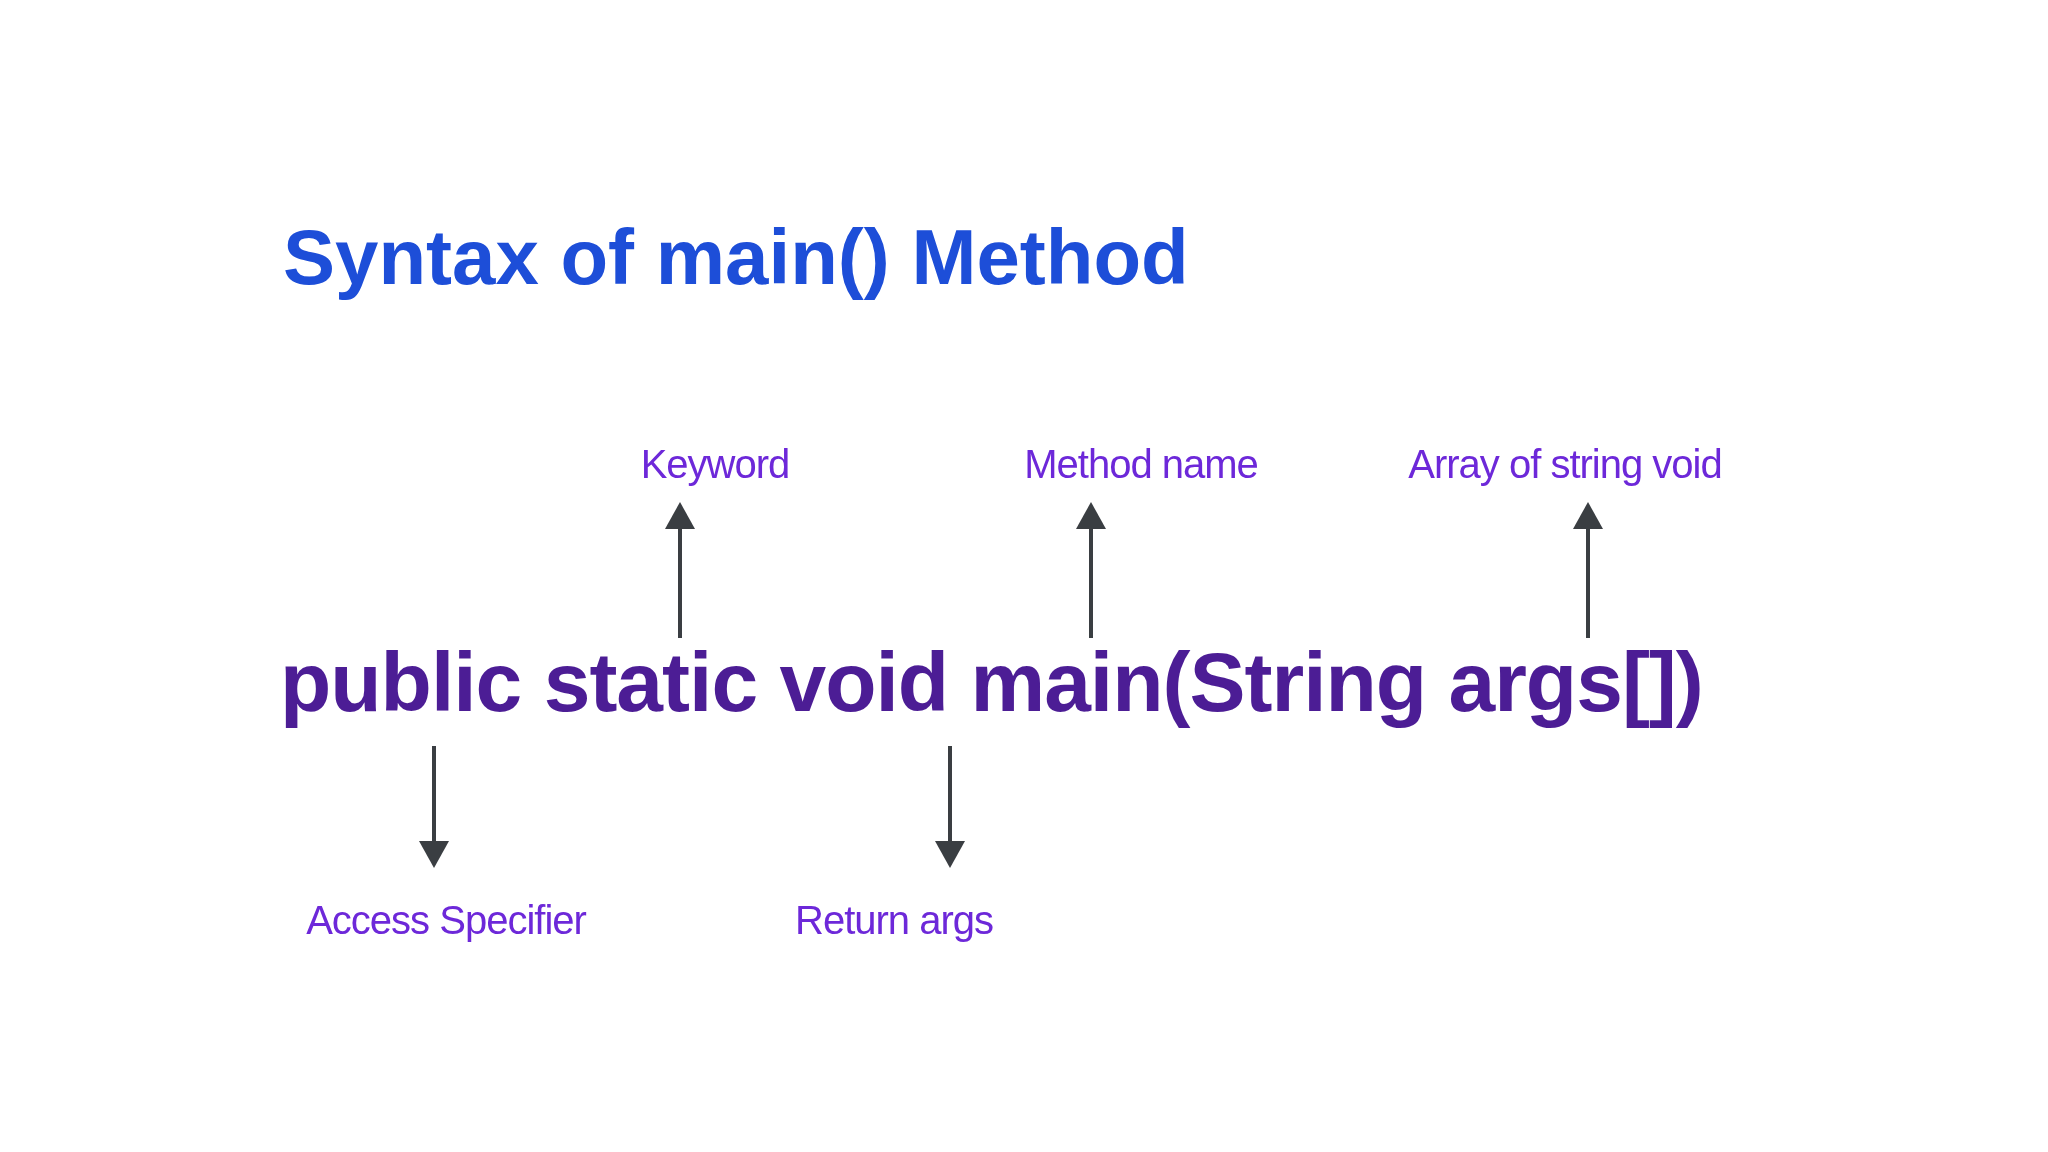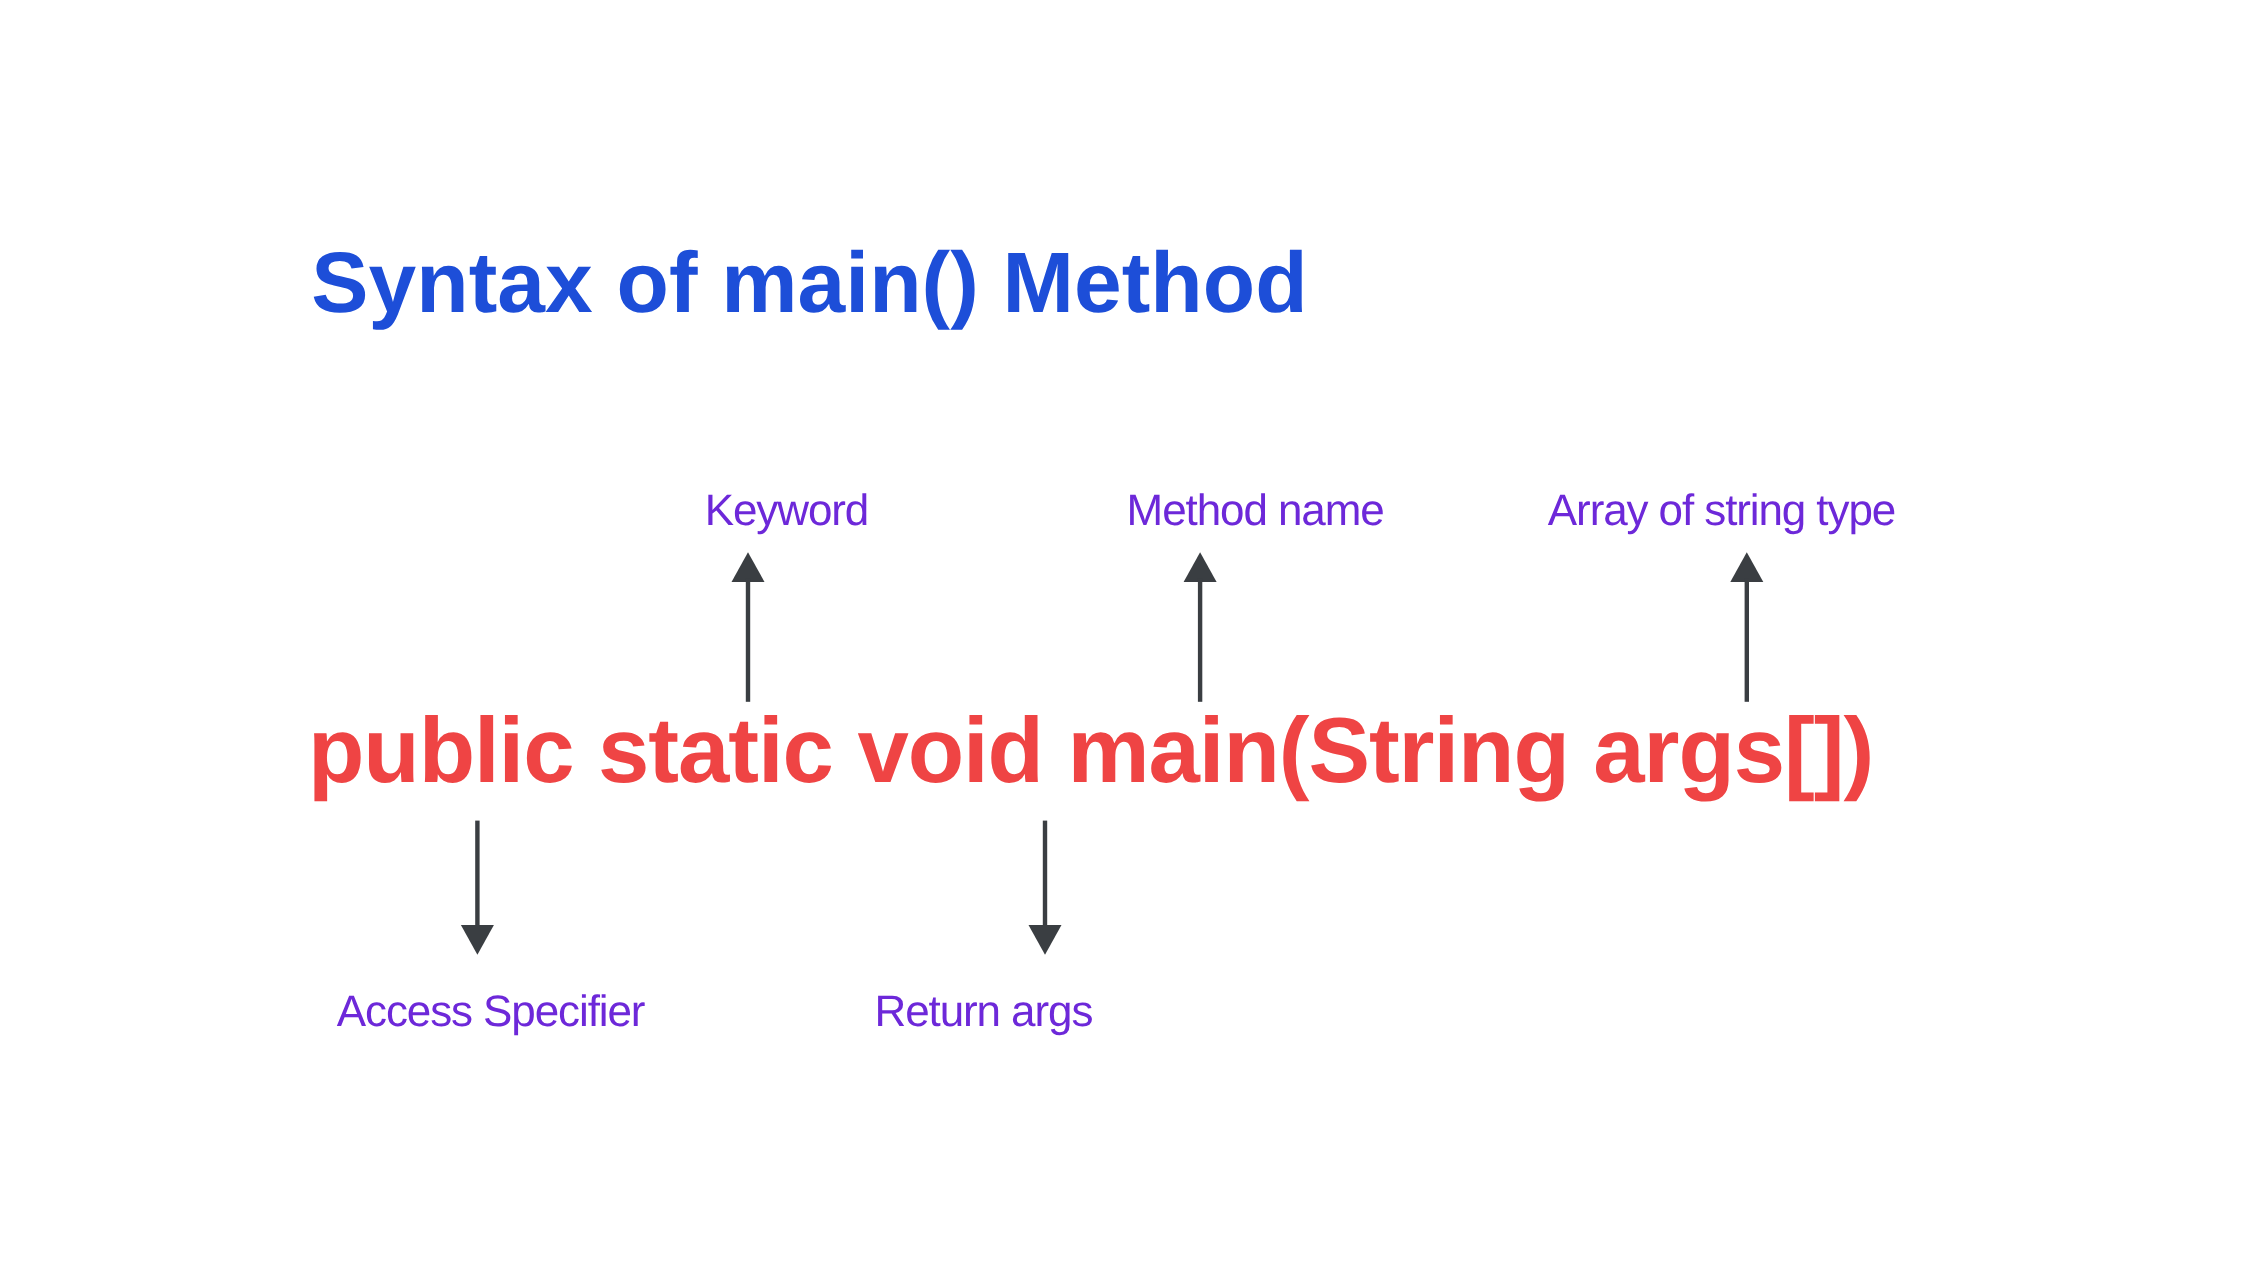--- a/index.html
+++ b/index.html
@@ -29,21 +29,21 @@
   }
 
   
   .code-line {
     position: absolute;
     left: 280px;
     top: 634px;
     font-size: 84px;
     font-weight: 700;
     letter-spacing: -1px;
-    color: #ef4444;
+    color: #4c1d95;
     white-space: nowrap;
   }
 
   
   .anno-label {
     position: absolute;
     transform: translateX(-50%);
     font-size: 40px;
     font-weight: 400;
     letter-spacing: -1px;
@@ -97,21 +97,21 @@
 </style>
 </head>
 <body>
 
 <div class="canvas">
 
   <div class="title">Syntax of main() Method</div>
 
   <div class="anno-label anno-top lbl-keyword">Keyword</div>
   <div class="anno-label anno-top lbl-method">Method name</div>
-  <div class="anno-label anno-top lbl-array">Array of string type</div>
+  <div class="anno-label anno-top lbl-array">Array of string void</div>
 
   <div class="arrow up arr-keyword">
     <div class="head"></div>
     <div class="line"></div>
   </div>
   <div class="arrow up arr-method">
     <div class="head"></div>
     <div class="line"></div>
   </div>
   <div class="arrow up arr-array">

